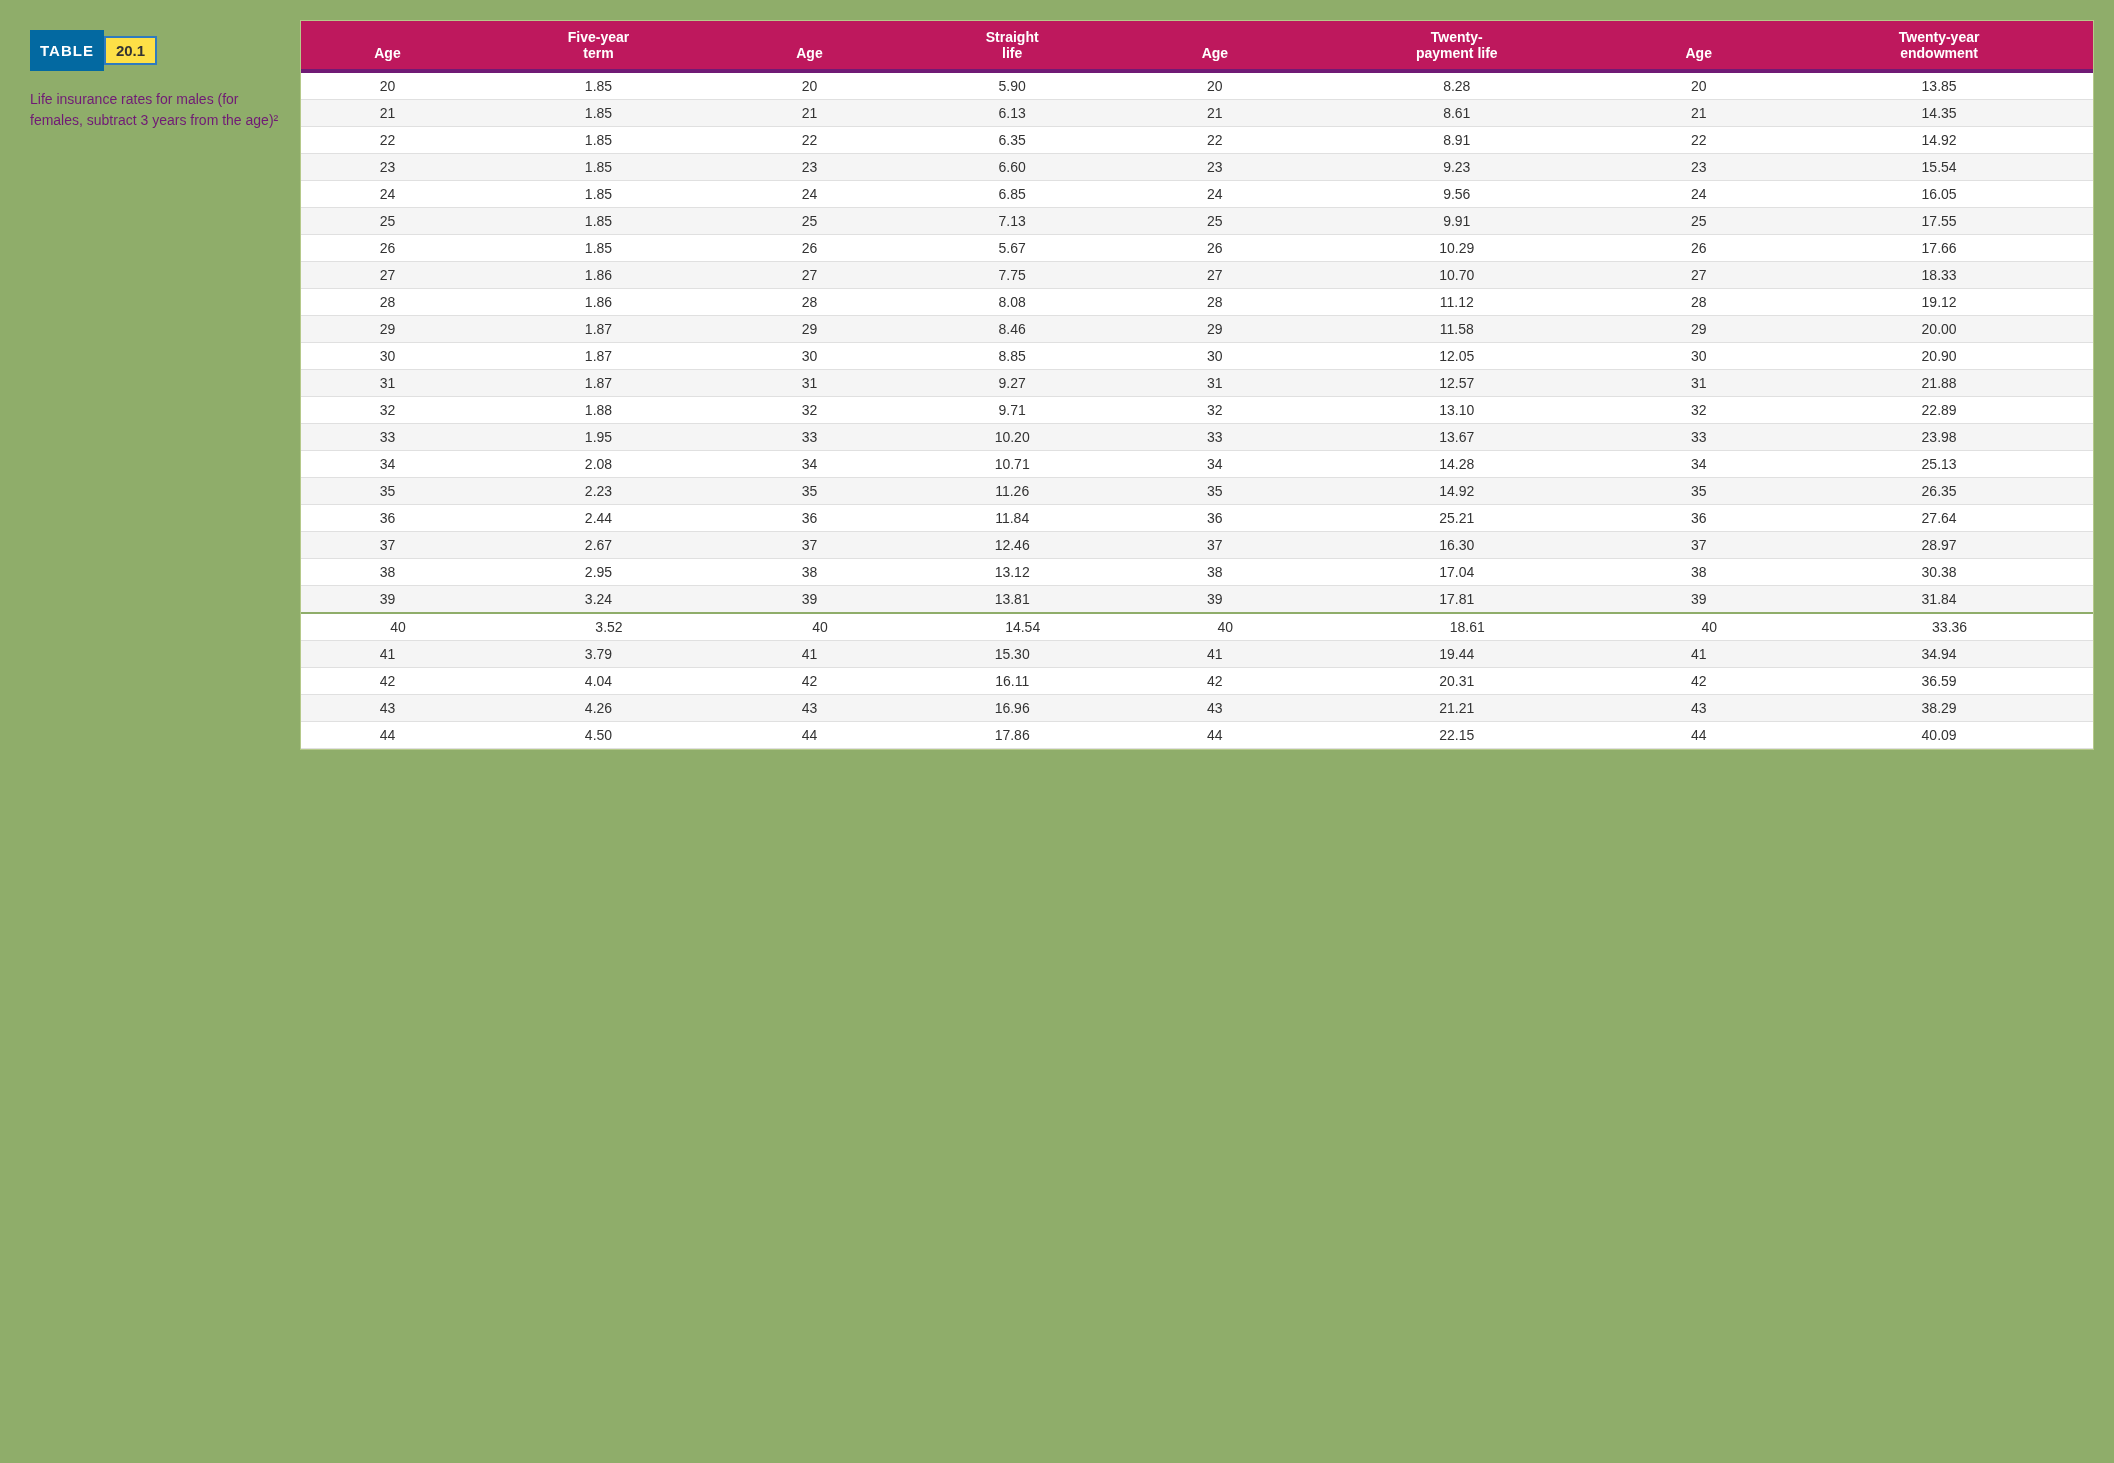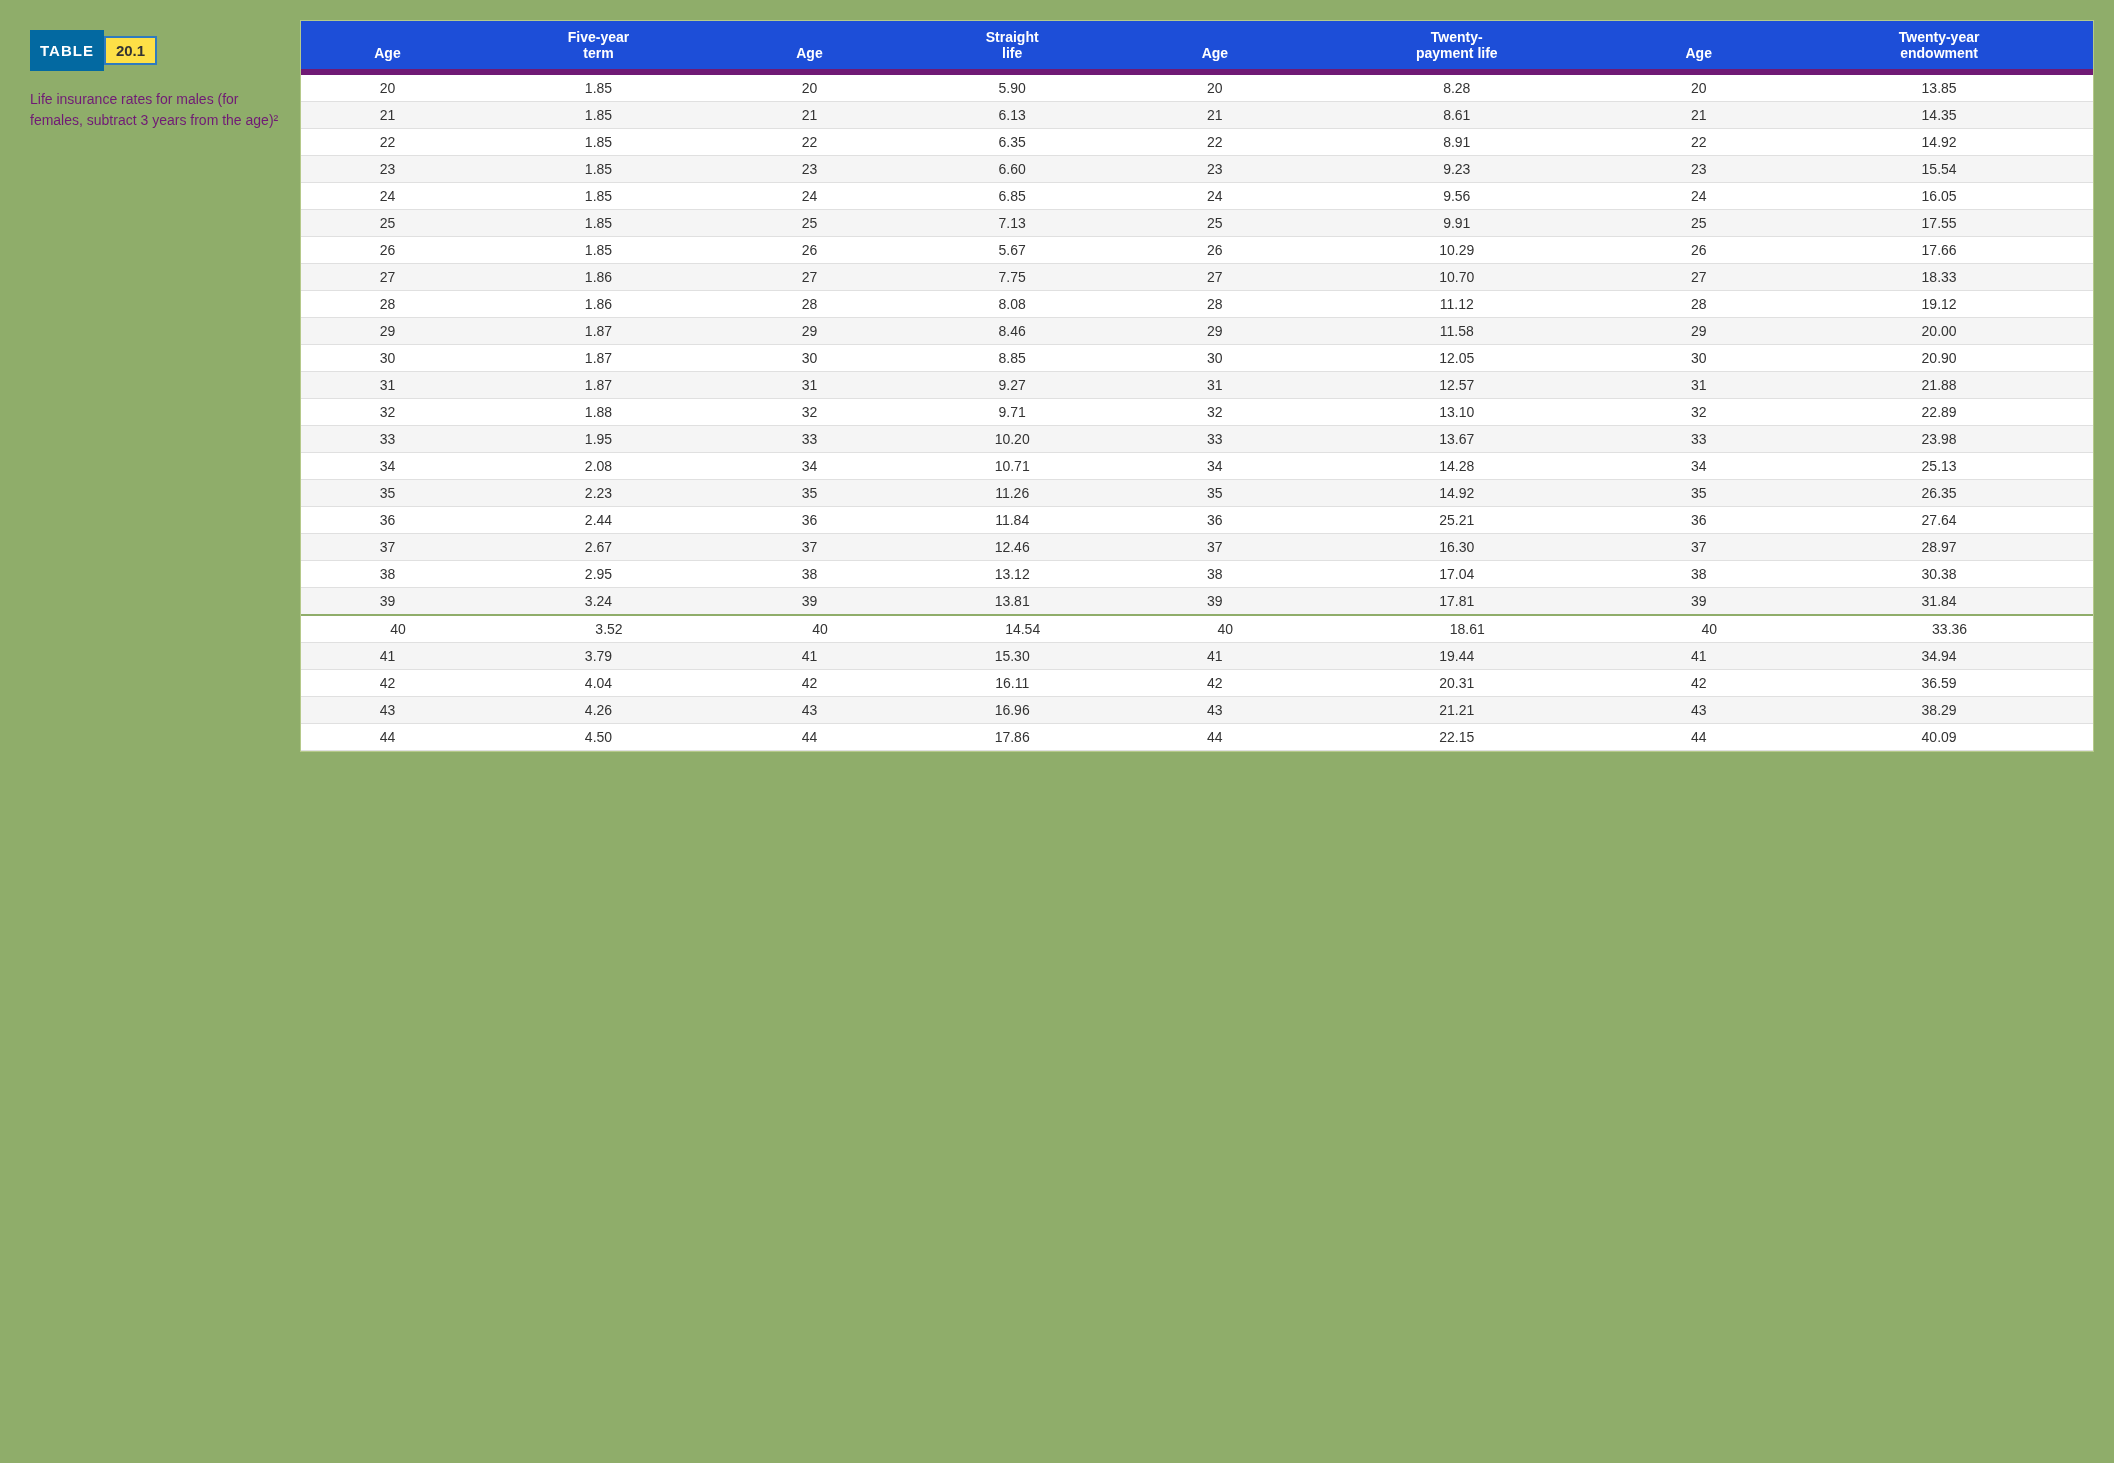--- a/index.html
+++ b/index.html
@@ -56,26 +56,26 @@
       flex: 1;
       background: white;
       border: 1px solid #b5c98a;
     }
     table {
       width: 100%;
       border-collapse: collapse;
       font-size: 14px;
     }
     thead tr th {
-      background: #1d4ed8;
+      background: #be185d;
       color: white;
       font-weight: bold;
       text-align: center;
       padding: 8px 10px;
-      border-bottom: 6px solid #701a75;
+      border-bottom: 4px solid #701a75;
       vertical-align: bottom;
     }
     thead tr th.col-age {
       text-align: center;
       font-weight: bold;
     }
     tbody tr td {
       text-align: center;
       padding: 5px 10px;
       color: #333;

